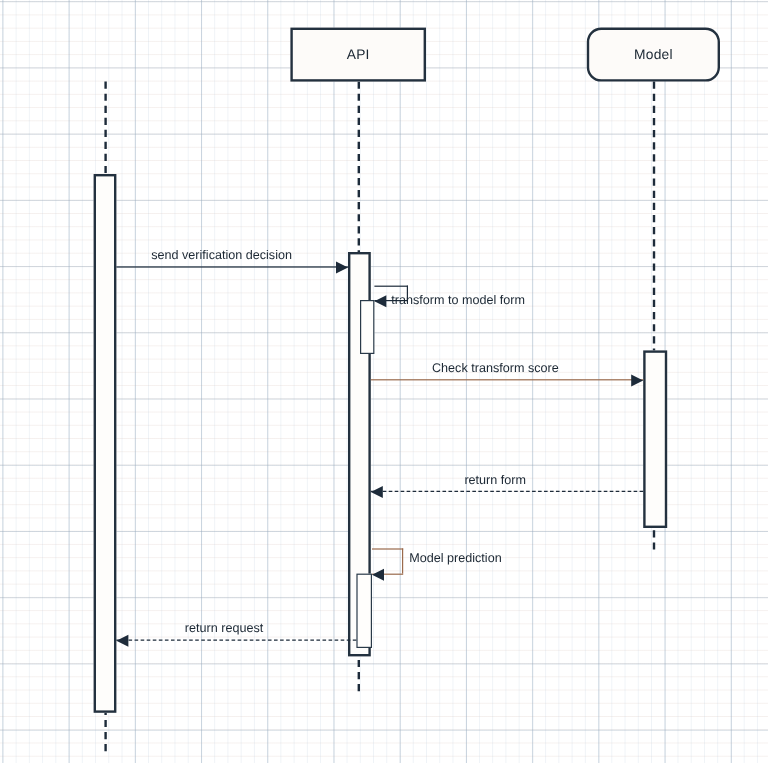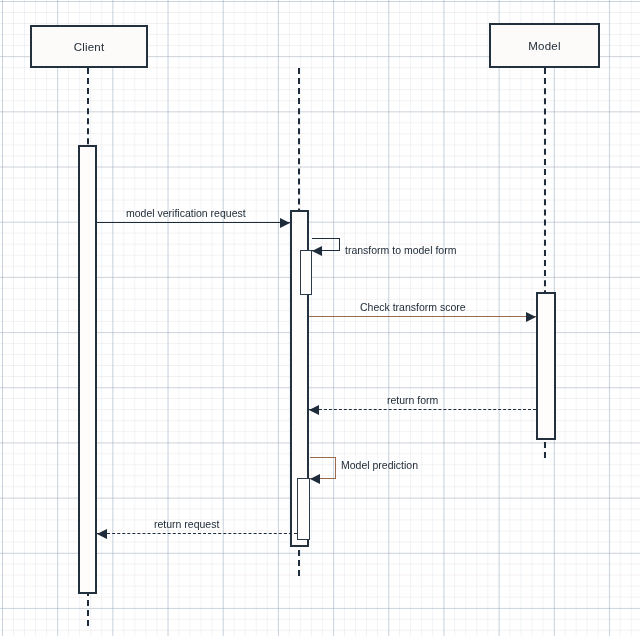--- a/index.html
+++ b/index.html
@@ -143,36 +143,36 @@
 
 <div id="canvas">
     <div class="lifeline" style="left: 87px; top: 68px; height: 558px;"></div>
     <div class="lifeline" style="left: 298px; top: 68px; height: 508px;"></div>
     <div class="lifeline" style="left: 544px; top: 68px; height: 390px;"></div>
     <div class="activation" style="left: 78px; top: 145px; width: 19px; height: 449px;"></div>
     <div class="activation" style="left: 290px; top: 210px; width: 19px; height: 337px;"></div>
     <div class="activation nested" style="left: 300px; top: 250px; width: 12px; height: 45px;"></div>
     <div class="activation nested" style="left: 297px; top: 478px; width: 13px; height: 62px;"></div>
     <div class="activation" style="left: 536px; top: 292px; width: 20px; height: 148px;"></div>
-    <div class="actor-box" style="left: 30px; top: 25px; width: 118px; height: 43px;">
-      <span class="actor-label">Client</span>
+    <div class="actor-box" style="left: 242px; top: 23px; width: 113px; height: 45px;">
+      <span class="actor-label">API</span>
     </div>
-    <div class="actor-box" style="left: 489px; top: 23px; width: 111px; height: 45px;">
+    <div class="actor-box" style="left: 489px; top: 23px; width: 111px; height: 45px; border-radius: 12px;">
       <span class="actor-label">Model</span>
     </div>
     <div class="msg-line solid-dark" style="left: 97px; top: 222px; width: 193px; position: absolute; z-index: 6;"></div>
     <div class="arrowhead right" style="position: absolute; top: 217.5px; left: 280px; z-index: 7;"></div>
-    <div class="msg-label" style="left: 126px; top: 208px;">model verification request</div>
+    <div class="msg-label" style="left: 126px; top: 208px;">send verification decision</div>
     <div class="self-msg" style="left: 312px; top: 238px; width: 28px; height: 12px;">
       <div class="self-top" style="width: 28px;"></div>
       <div class="self-right" style="height: 12px;"></div>
       <div class="self-bottom" style="top: 12px; width: 28px;"></div>
     </div>
     <div class="arrowhead left" style="left: 312px; top: 245.5px; position: absolute; z-index: 7;"></div>
-    <div class="msg-label" style="left: 345px; top: 245px;">transform to model form</div>
+    <div class="msg-label" style="left: 326px; top: 245px;">transform to model form</div>
     <div class="msg-line solid-brown" style="left: 309px; top: 316px; width: 227px; position: absolute; z-index: 6;"></div>
     <div class="arrowhead right" style="position: absolute; top: 311.5px; left: 526px; z-index: 7;"></div>
     <div class="msg-label" style="left: 360px; top: 302px;">Check transform score</div>
     <div class="msg-line dashed-dark" style="left: 309px; top: 409px; width: 227px; position: absolute; z-index: 6;"></div>
     <div class="arrowhead left" style="position: absolute; top: 404.5px; left: 309px; z-index: 7;"></div>
     <div class="msg-label" style="left: 387px; top: 395px;">return form</div>
     <div class="self-msg self-brown" style="left: 310px; top: 457px; width: 26px; height: 21px;">
       <div class="self-top" style="width: 26px;"></div>
       <div class="self-right" style="height: 21px;"></div>
       <div class="self-bottom" style="top: 21px; width: 26px;"></div>

